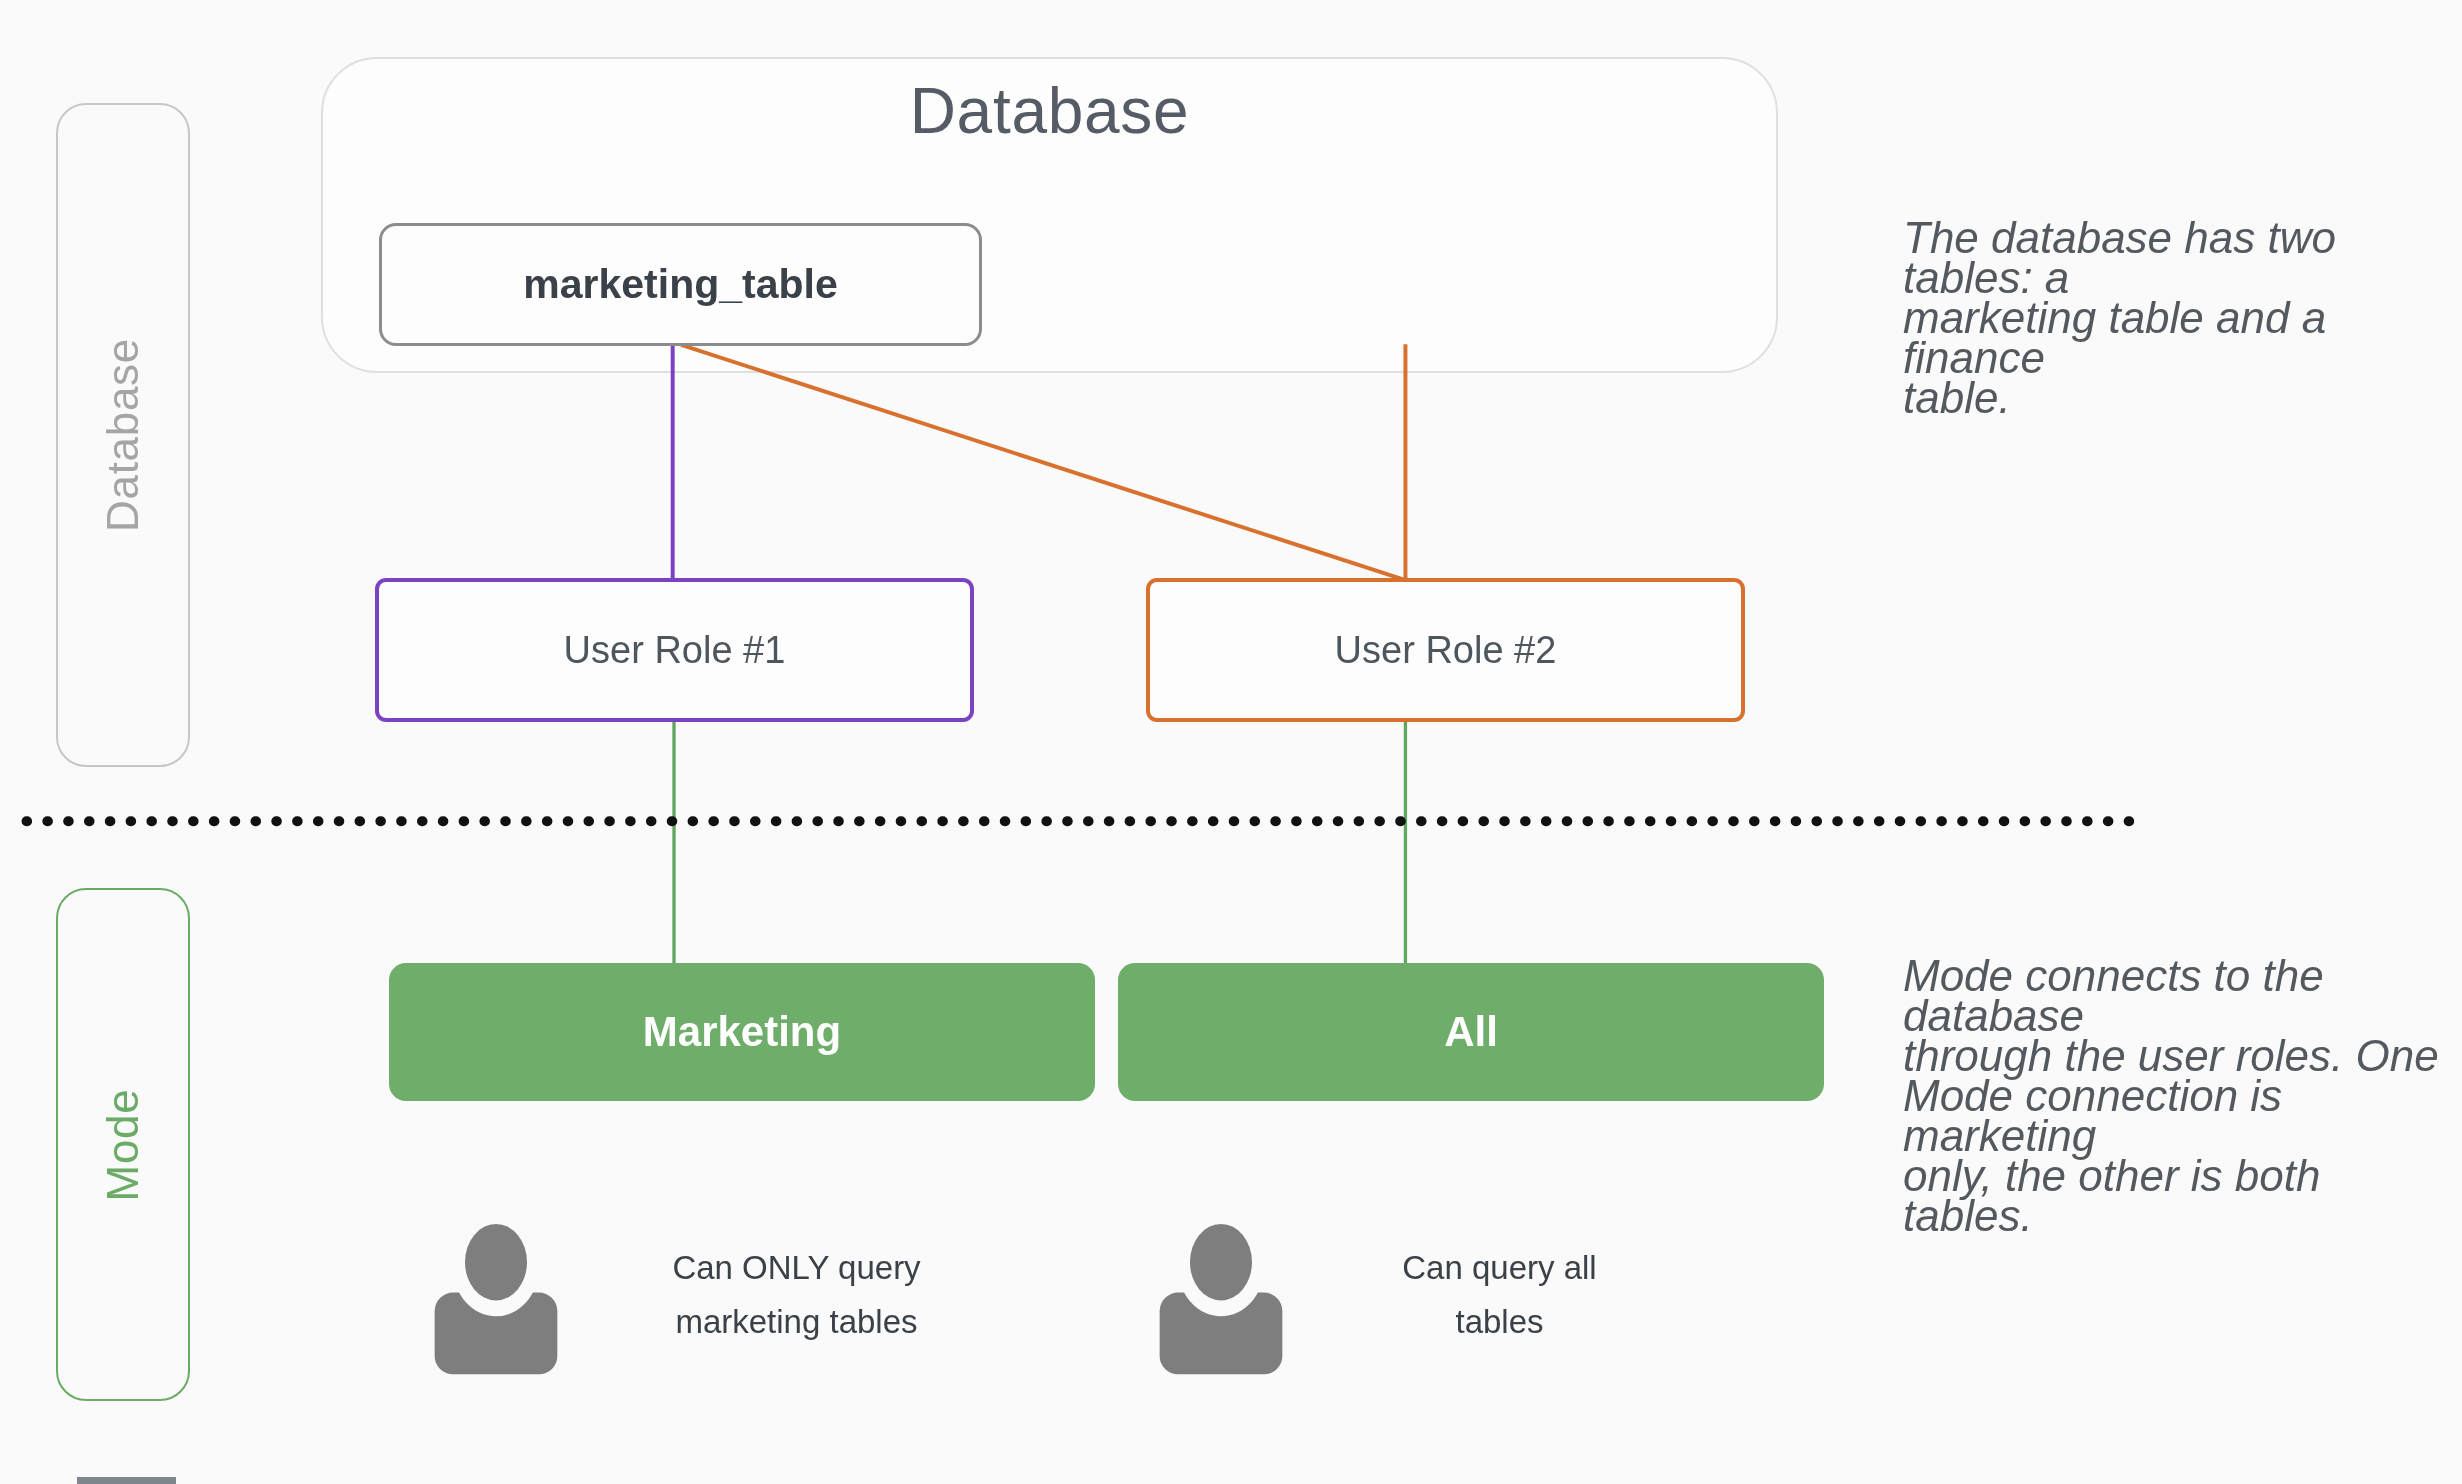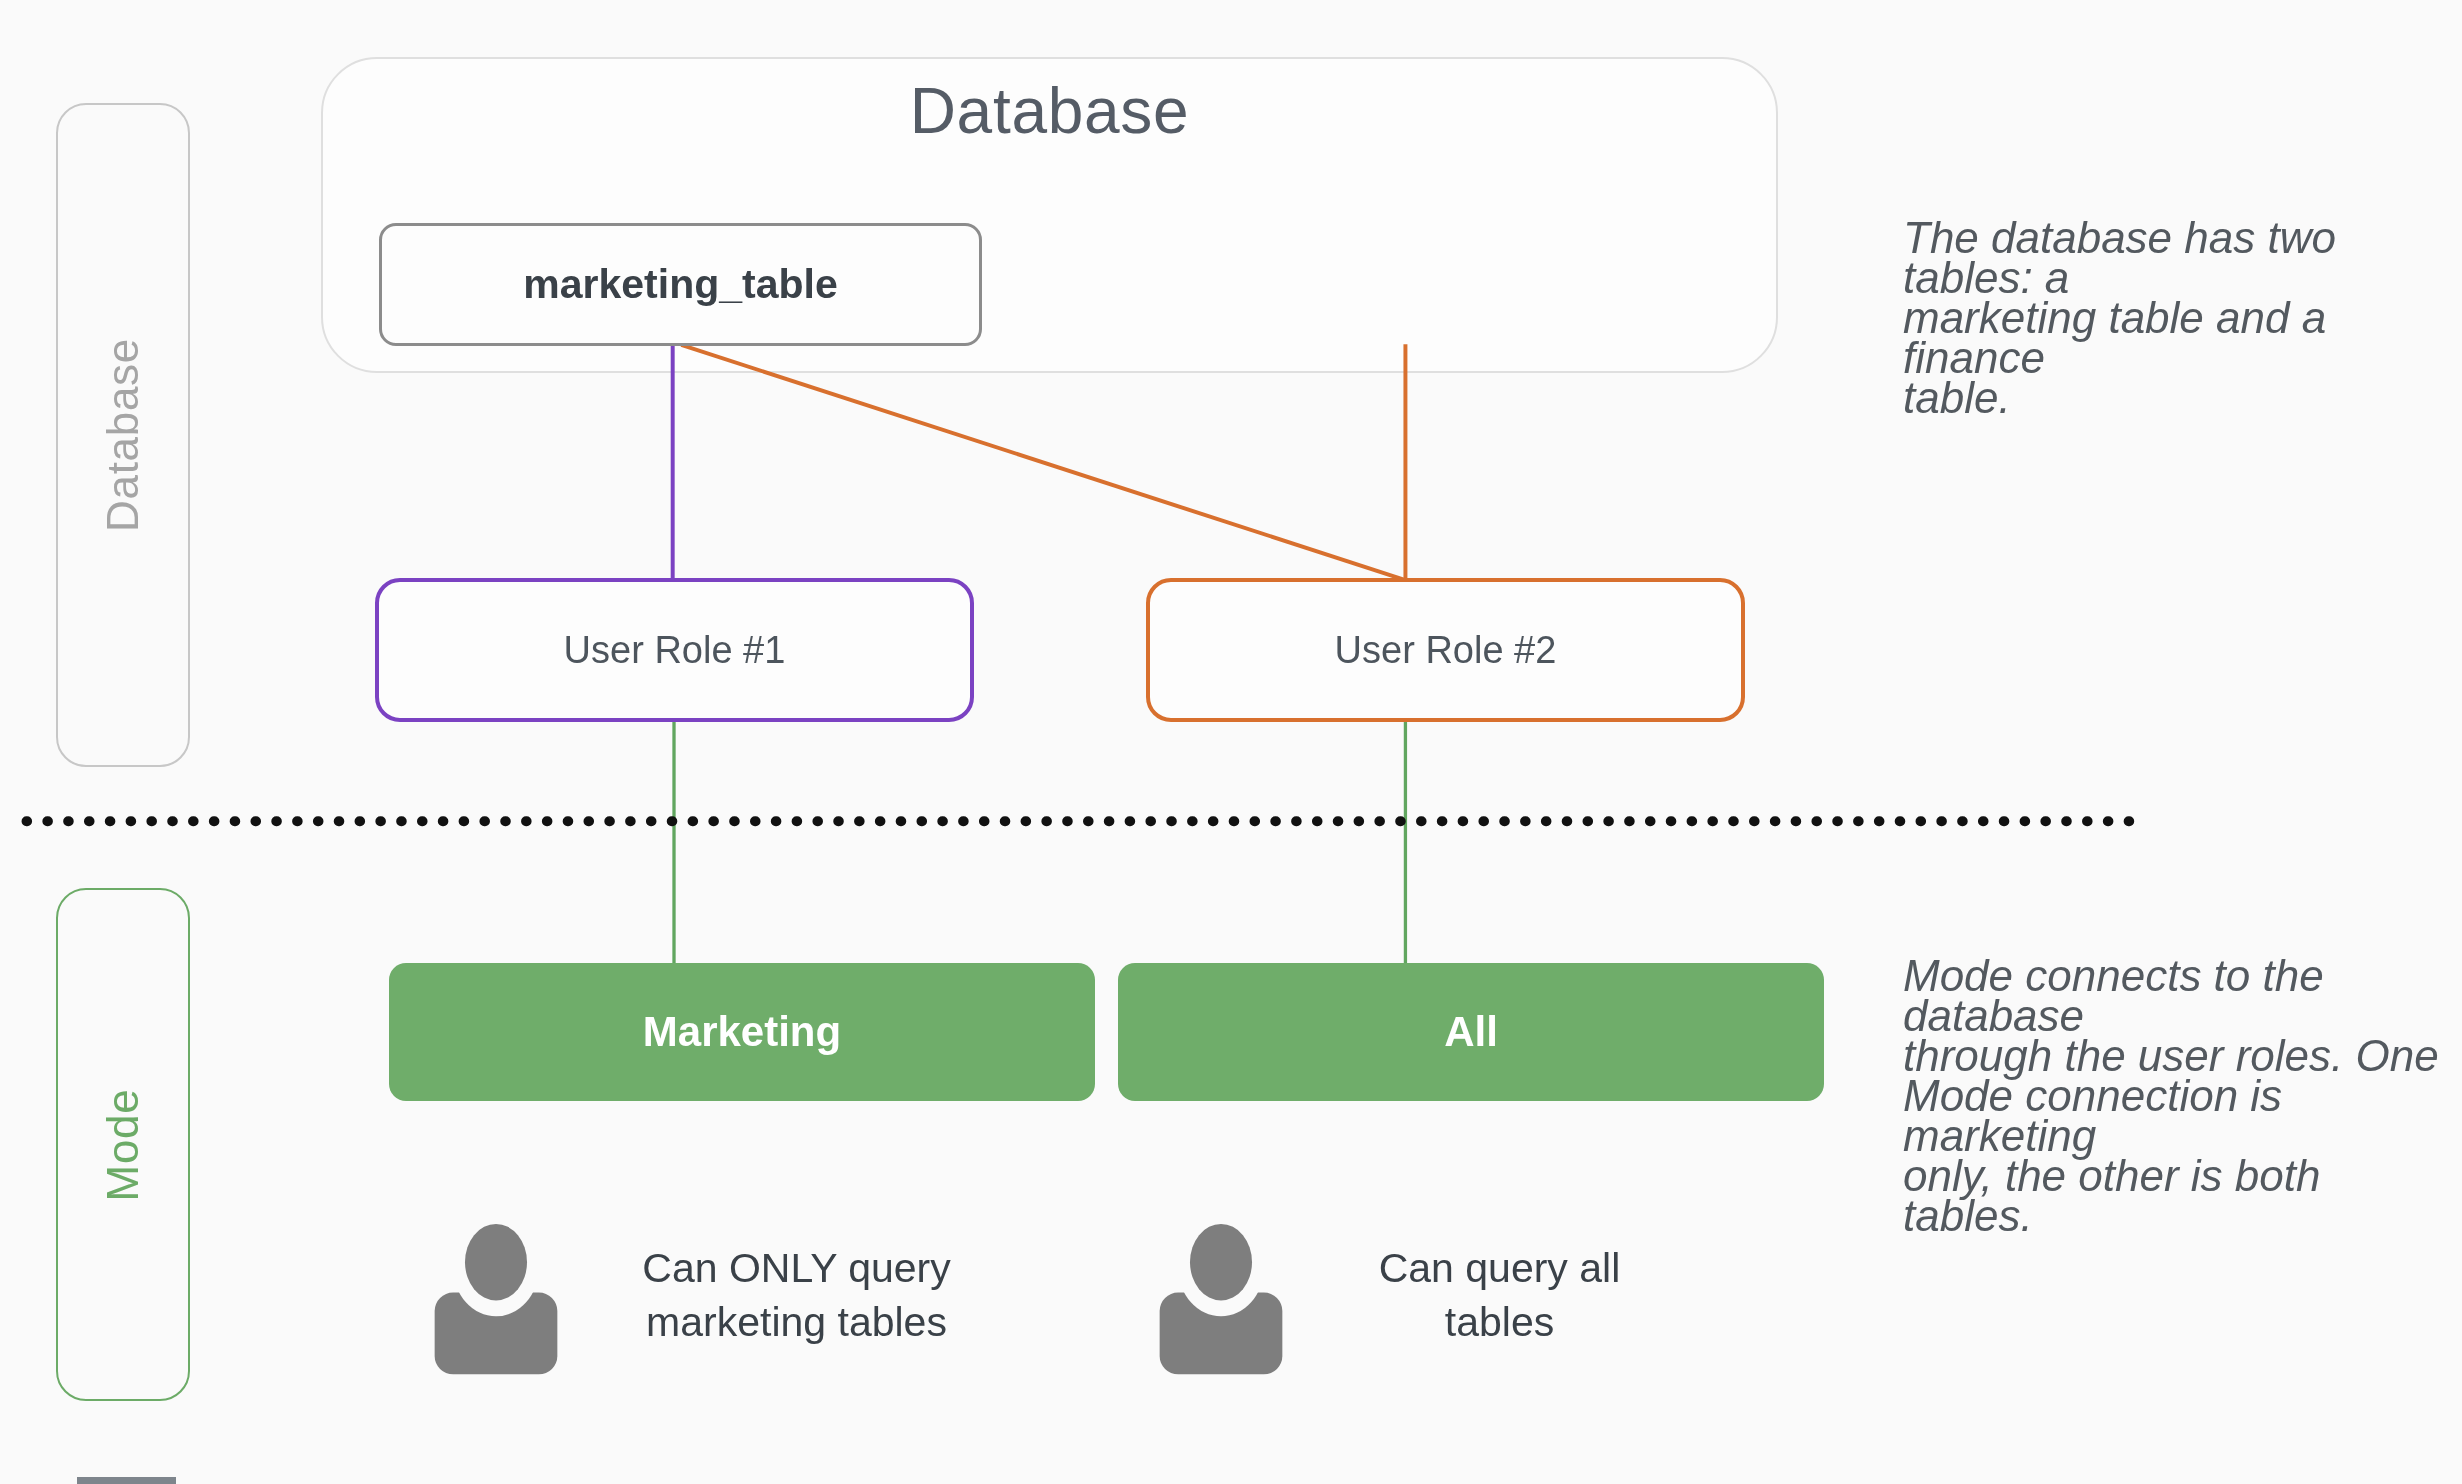--- a/index.html
+++ b/index.html
@@ -31,21 +31,21 @@
   .table-box{
     width:603px; height:123px; top:223px;
     background:var(--box_bg); border:3.3px solid var(--gray_border); border-radius:17px;
     display:flex; align-items:center; justify-content:center;
     font-size:41px; color:var(--text_dark); z-index:3;font-weight:bold;
   }
   .table-box.mk{left:379px;}
   .table-box.fin{left:1097px; width:599px;}
   .role-box{
     width:599px; height:144px; top:578px;
-    background:var(--box_bg); border-radius:25px;
+    background:var(--box_bg); border-radius:11px;
     display:flex; align-items:center; justify-content:center;
     font-size:38px; color:var(--text_medium); z-index:3;
   }
   .role-box.r1{left:375px; border:4px solid var(--purple);}
   .role-box.r2{left:1109px; border:4px solid var(--orange);margin-left:37px;}
   .conn-btn{
     width:706px; height:138px; top:963px;
     background:var(--green_fill); border-radius:17px;
     display:flex; align-items:center; justify-content:center;
     font-size:42px; font-weight:bold; color:#ffffff; z-index:3;
@@ -66,21 +66,21 @@
   .side-box.mode .side-label{color:var(--green_accent);}
   .annotation{
     left:1903px; width:537px; font-size:44px; line-height:40px;
     font-style:italic; color:var(--annotation_gray);
     white-space:pre-line; z-index:3;
   }
   .annotation.a1{top:218px;}
   .annotation.a2{top:568px;}
   .annotation.a3{top:956px;}
   .caption{
-    font-size:41px; line-height:54px; color:var(--text_dark);
+    font-size:33px; line-height:54px; color:var(--text_dark);
     text-align:center; white-space:pre-line; z-index:3;
   }
   .caption.c1{left:591px; top:1241px; width:411px;}
   .caption.c2{left:1307px; top:1241px; width:385px;}
   .person{z-index:3;}
   .person.p1{left:433px; top:1220px;}
   .person.p2{left:1158px; top:1220px;}
   .bottom-strip{
     left:77px; top:1477px; width:99px; height:7.3px;
     background:#7e858c; z-index:4;

